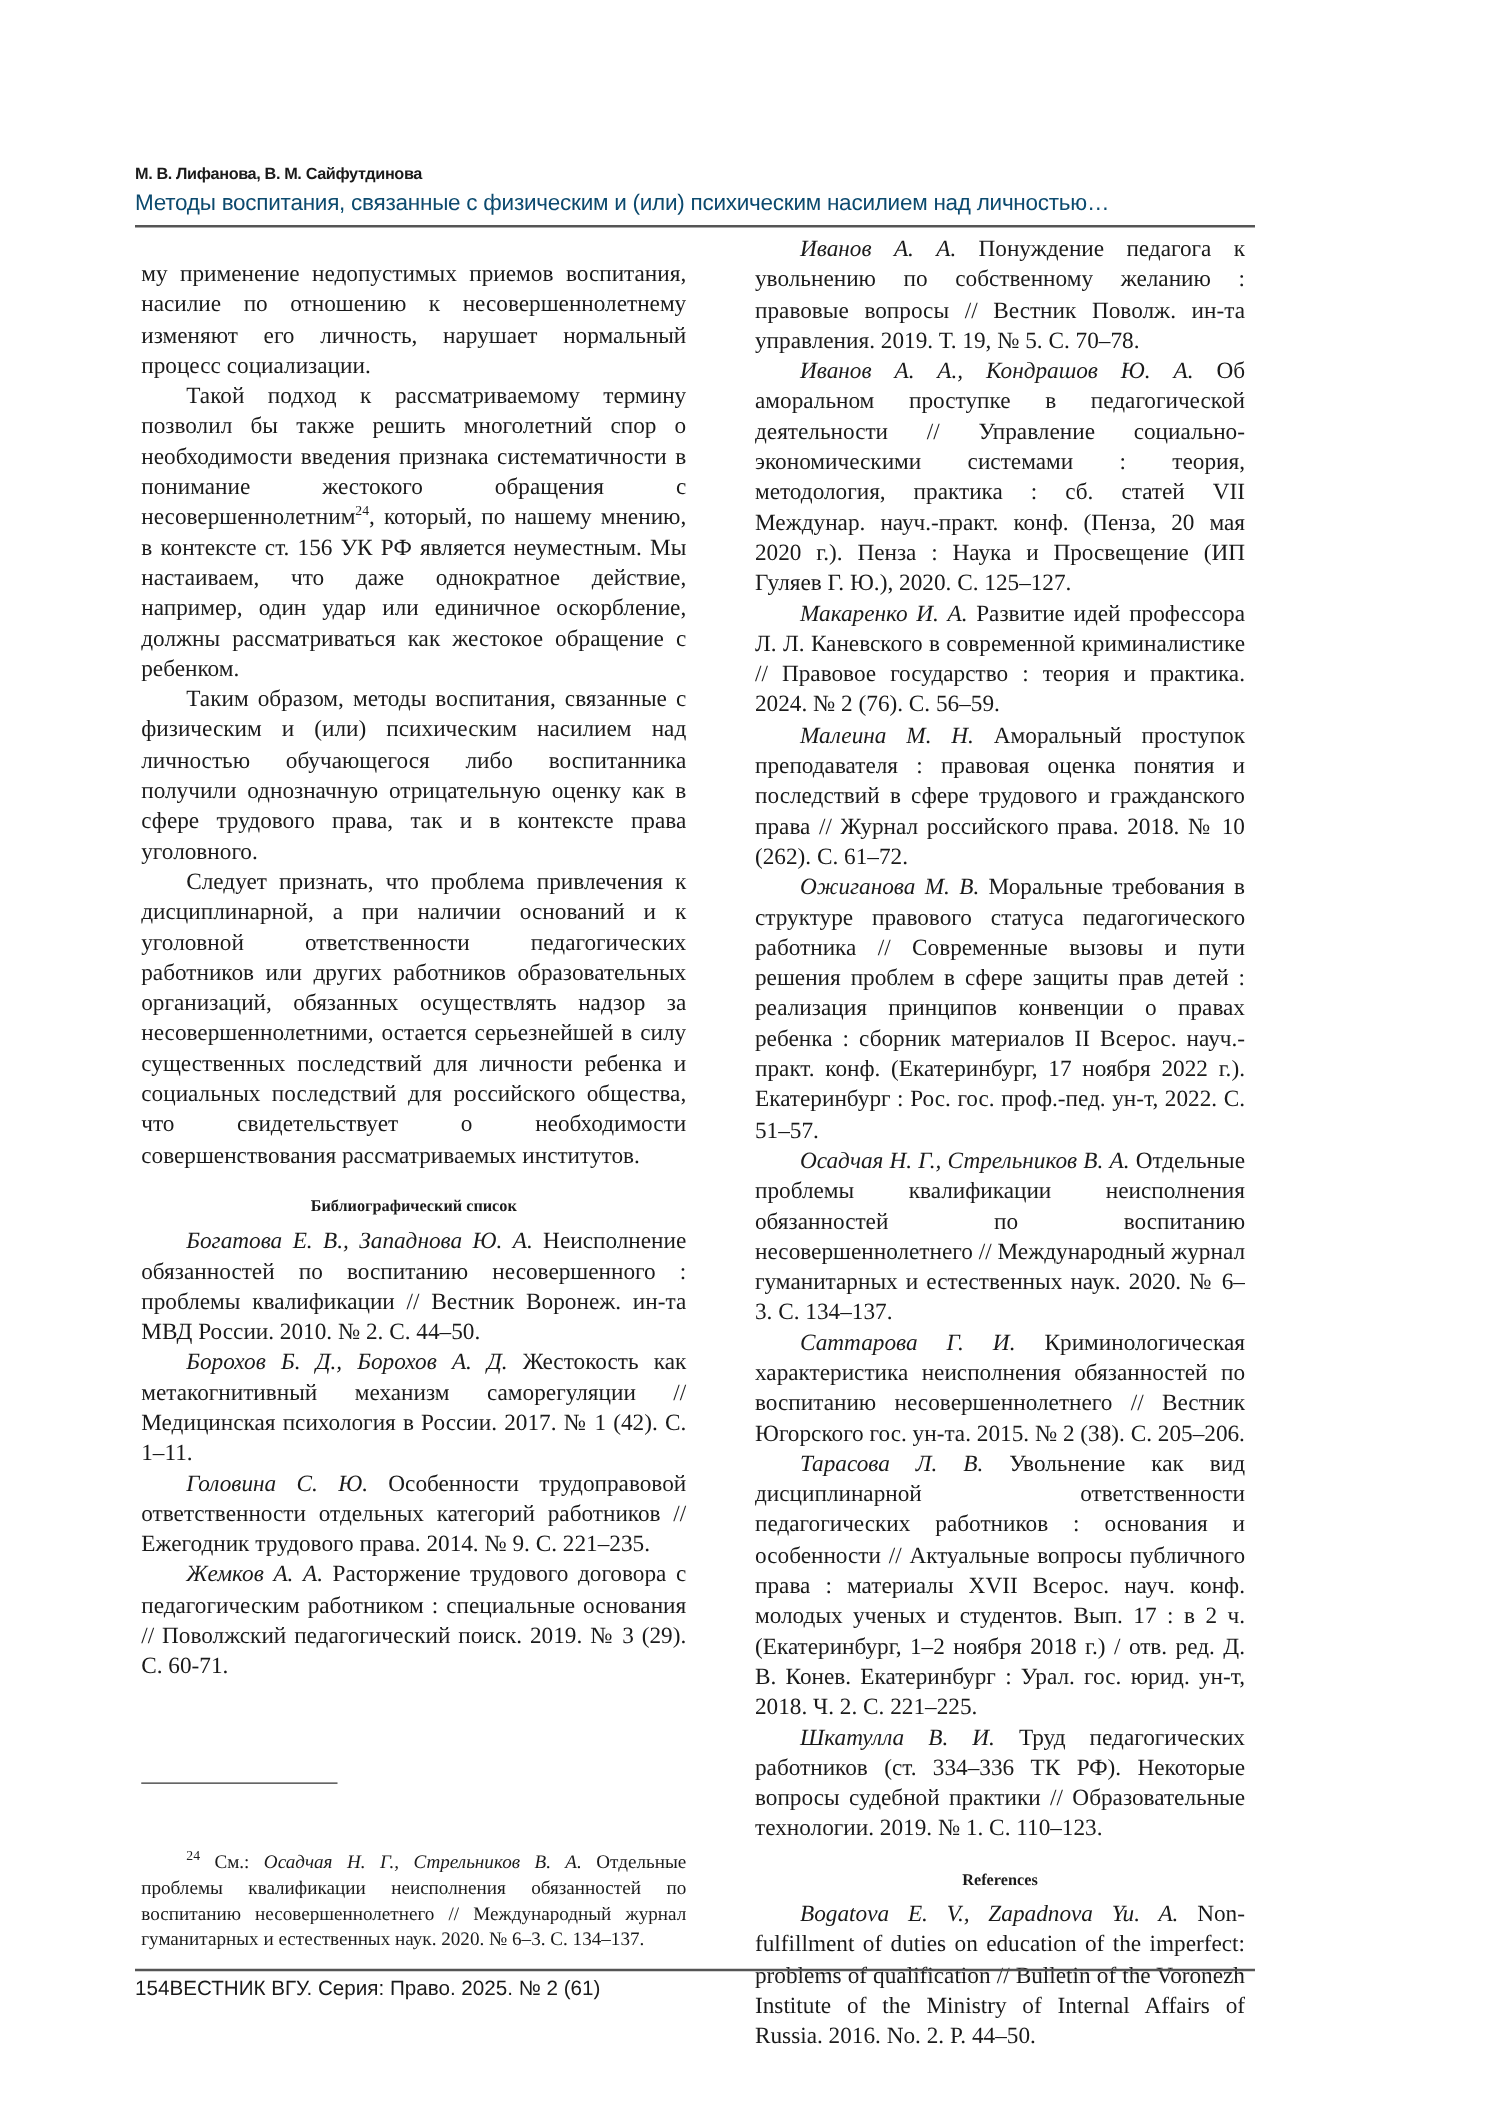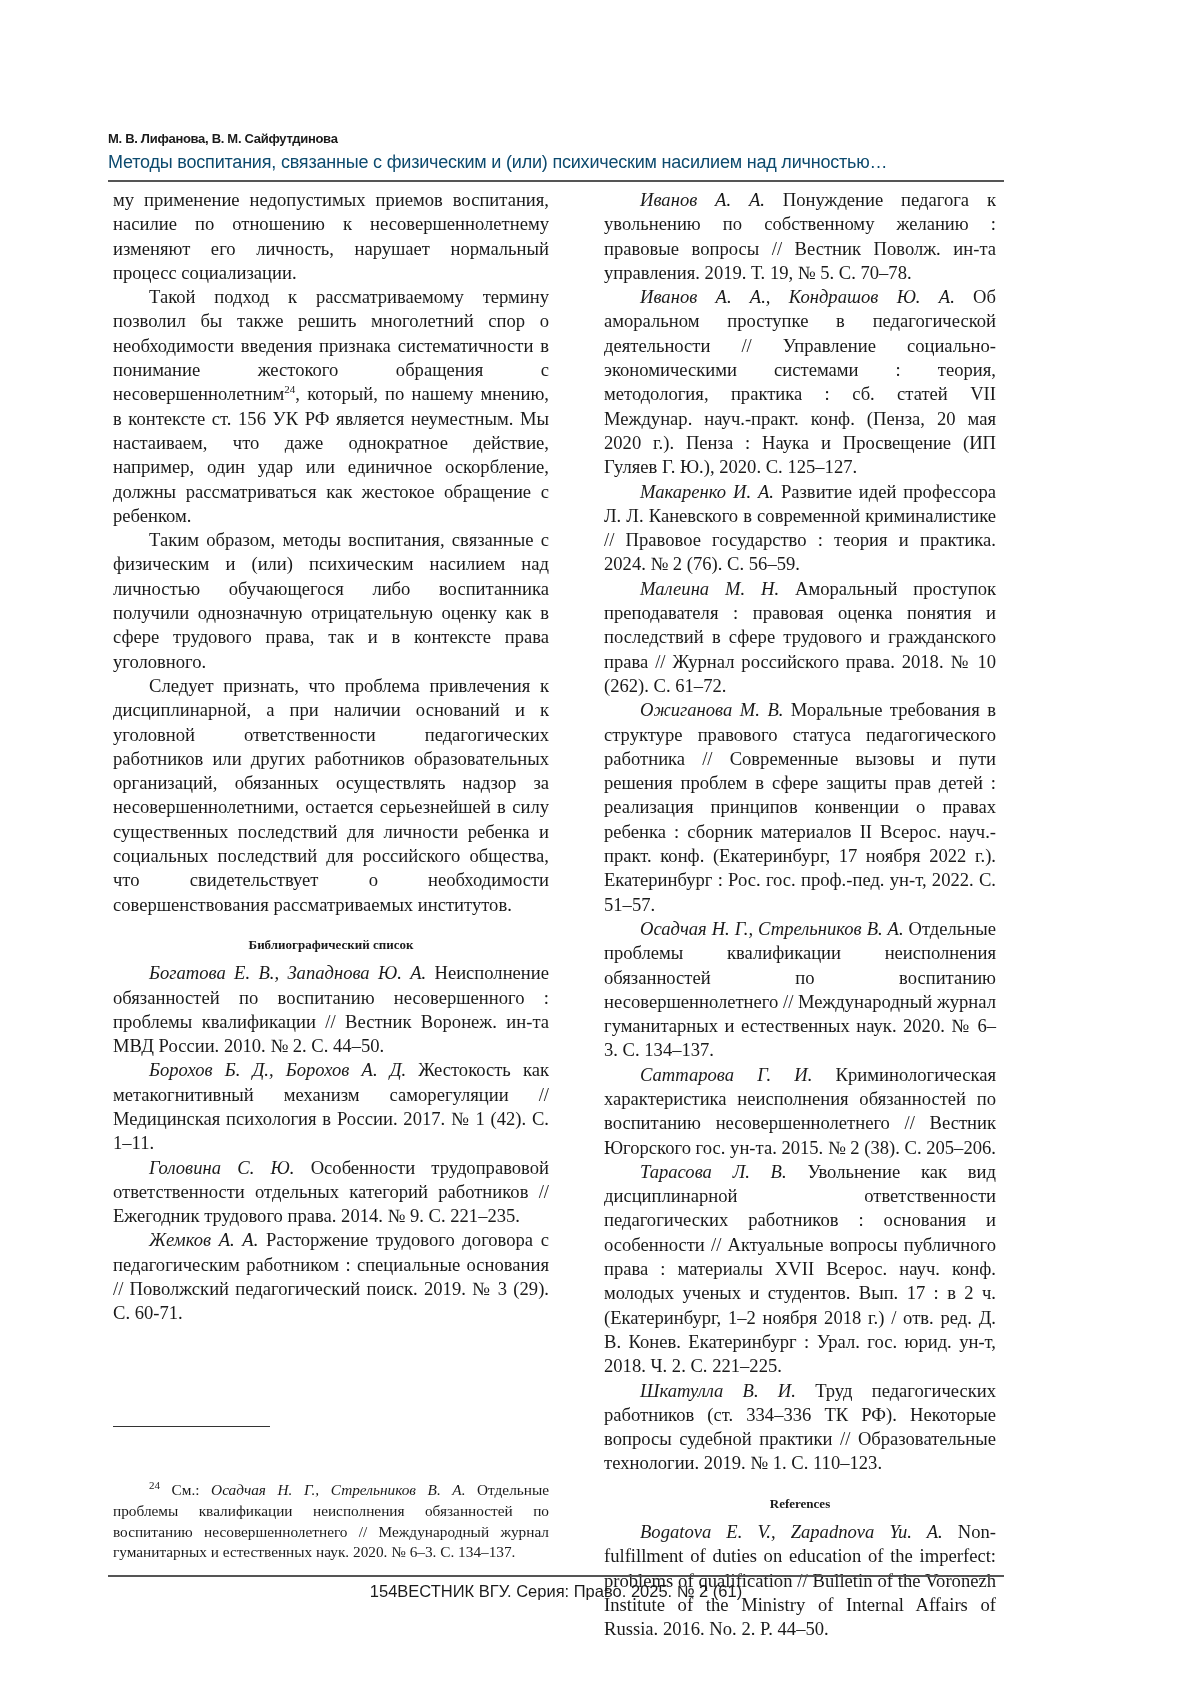--- a/index.html
+++ b/index.html
@@ -2,32 +2,32 @@
 <html><head>
 <meta charset="utf-8">
 <style>
   html, body { margin: 0; padding: 0; background: #ffffff; }
   body { width: 1200px; height: 1697px; position: relative; overflow: hidden; color: #1a1a1a; }
   .header { position: absolute; left: 108px; top: 128px; width: 896px; }
   .authors { font-family: "Liberation Sans", sans-serif; font-weight: bold; font-size: 13px; line-height: 22px; letter-spacing: -0.3px; }
   .running-title { font-family: "Liberation Sans", sans-serif; font-size: 18px; line-height: 24px; letter-spacing: -0.2px; color: #0c4a6e; }
   .rule-top { position: absolute; left: 108px; top: 180px; width: 896px; height: 2px; background: #555; }
   .col { position: absolute; top: 188px; font-family: "Liberation Serif", serif; font-size: 18.6px; line-height: 24.3px; text-align: justify; hyphens: manual; }
-  .col-left { left: 113px; width: 436px; }
+  .col-left { left: 113px; width: 436px; margin-top: 20px; }
   .col-right { left: 604px; width: 392px; }
   .col p { margin: 0; text-indent: 0; }
   .col p.ind { text-indent: 36px; }
   .col .ref { text-indent: 36px; margin: 0; }
   .col .ref i { font-style: italic; }
   .section-heading { font-family: "Liberation Serif", serif; font-weight: bold; font-size: 13px; text-align: center; margin: 16px 0 4px 0; text-indent: 0; }
   sup { font-size: 11px; line-height: 0; vertical-align: super; }
   .footnote-rule { position: absolute; left: 113px; top: 1426px; width: 157px; height: 1px; background: #333; }
   .footnote { position: absolute; left: 113px; top: 1480px; width: 436px; font-family: "Liberation Serif", serif; font-size: 15.3px; line-height: 20.8px; text-align: justify; text-indent: 36px; }
   .rule-bottom { position: absolute; left: 108px; top: 1575px; width: 896px; height: 2px; background: #555; }
-  .footer { position: absolute; left: 108px; top: 1580px; width: 896px; font-family: "Liberation Sans", sans-serif; font-size: 16.5px; line-height: 22px; display: flex; justify-content: center; }
+  .footer { position: absolute; left: 108px; top: 1580px; width: 896px; font-family: "Liberation Sans", sans-serif; font-size: 16.5px; line-height: 22px; display: flex; justify-content: flex-start; }
 </style>
 </head>
 <body>
 
 <div class="header">
   <div class="authors">М. В. Лифанова, В. М. Сайфутдинова</div>
   <div class="running-title">Методы воспитания, связанные с физическим и (или) психическим насилием над личностью…</div>
 </div>
 <div class="rule-top"></div>
 

